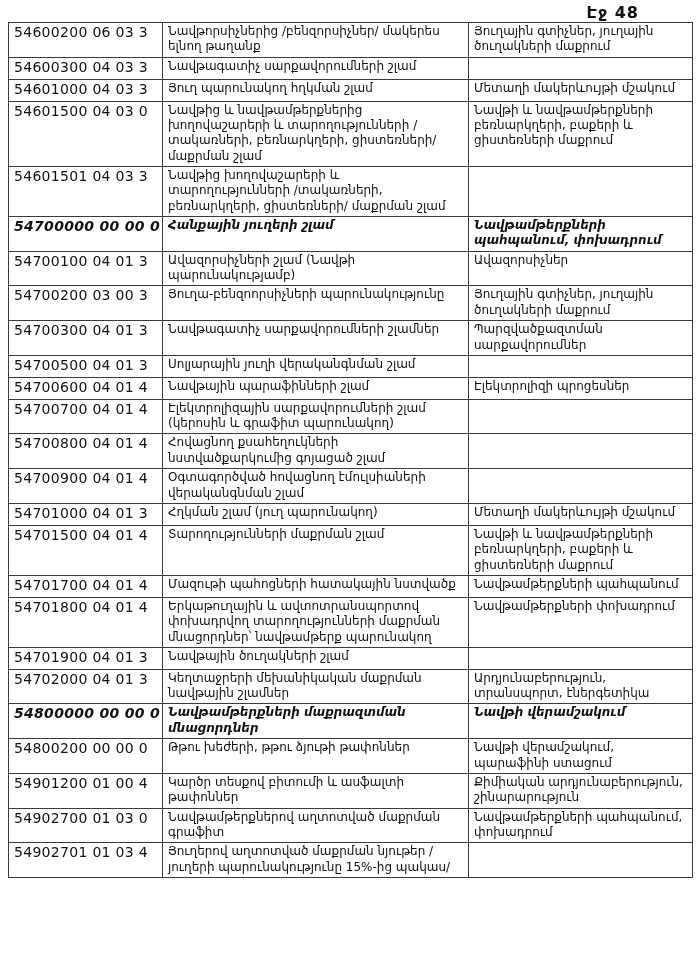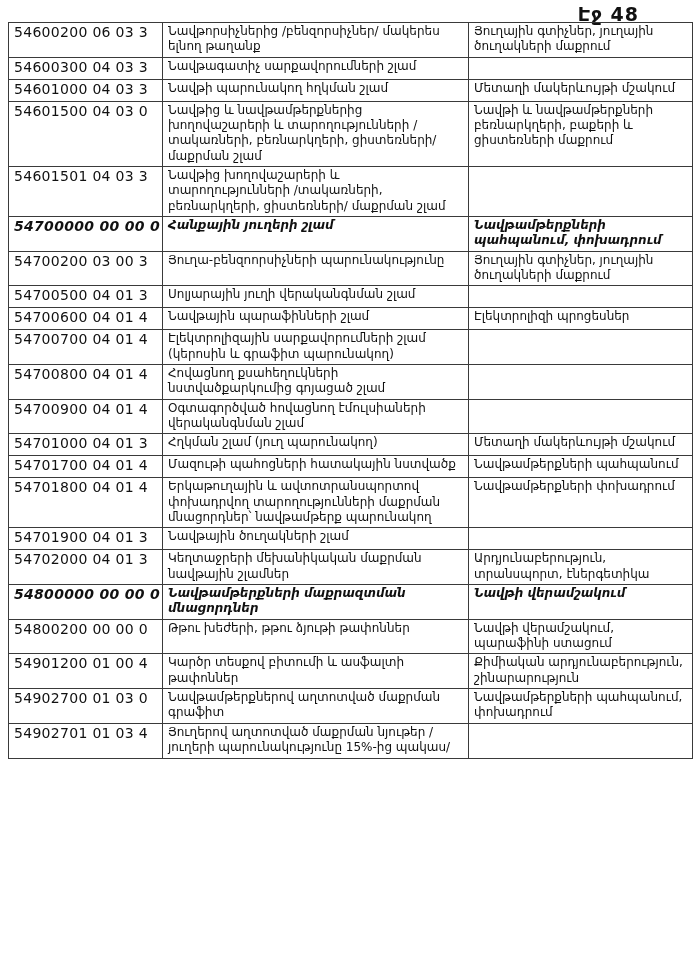--- a/index.html
+++ b/index.html
@@ -13,21 +13,21 @@
     position: relative;
     width: 697px;
     height: 980px;
     background: #ffffff;
     overflow: hidden;
   }
   .page-number {
     position: absolute;
     top: 3px;
     right: 58px;
-    font-size: 19px;
+    font-size: 16px;
     font-weight: bold;
     letter-spacing: 1px;
     color: #111111;
   }
   table.waste-table {
     position: absolute;
     top: 22px;
     left: 8px;
     width: 684px;
     border-collapse: collapse;
@@ -73,44 +73,54 @@
           <td class="col-description">Նավթորսիչներից /բենզորսիչներ/ մակերես ելնող թաղանք</td>
           <td class="col-note">Յուղային գտիչներ, յուղային ծուղակների մաքրում</td>
         </tr>
         <tr>
           <td class="col-code">54600300 04 03 3</td>
           <td class="col-description">Նավթագատիչ սարքավորումների շլամ</td>
           <td class="col-note"></td>
         </tr>
         <tr>
           <td class="col-code">54601000 04 03 3</td>
-          <td class="col-description">Նավթի պարունակող հղկման շլամ</td>
+          <td class="col-description">Յուղ պարունակող հղկման շլամ</td>
           <td class="col-note">Մետաղի մակերևույթի մշակում</td>
         </tr>
         <tr>
           <td class="col-code">54601500 04 03 0</td>
           <td class="col-description">Նավթից և նավթամթերքներից խողովաշարերի և տարողությունների /տակառների, բեռնարկղերի, ցիստեռների/ մաքրման շլամ</td>
           <td class="col-note">Նավթի և նավթամթերքների բեռնարկղերի, բաքերի և ցիստեռների մաքրում</td>
         </tr>
         <tr>
           <td class="col-code">54601501 04 03 3</td>
           <td class="col-description">Նավթից խողովաշարերի և տարողությունների /տակառների, բեռնարկղերի, ցիստեռների/ մաքրման շլամ</td>
           <td class="col-note"></td>
         </tr>
         <tr class="emphasis">
           <td class="col-code">54700000 00 00 0</td>
           <td class="col-description">Հանքային յուղերի շլամ</td>
           <td class="col-note">Նավթամթերքների պահպանում, փոխադրում</td>
         </tr>
         <tr>
+          <td class="col-code">54700100 04 01 3</td>
+          <td class="col-description">Ավազորսիչների շլամ (Նավթի պարունակությամբ)</td>
+          <td class="col-note">Ավազորսիչներ</td>
+        </tr>
+        <tr>
           <td class="col-code">54700200 03 00 3</td>
           <td class="col-description">Յուղա-բենզոորսիչների պարունակությունը</td>
           <td class="col-note">Յուղային գտիչներ, յուղային ծուղակների մաքրում</td>
         </tr>
         <tr>
+          <td class="col-code">54700300 04 01 3</td>
+          <td class="col-description">Նավթագատիչ սարքավորումների շլամներ</td>
+          <td class="col-note">Պարզվածքազտման սարքավորումներ</td>
+        </tr>
+        <tr>
           <td class="col-code">54700500 04 01 3</td>
           <td class="col-description">Սոլյարային յուղի վերականգնման շլամ</td>
           <td class="col-note"></td>
         </tr>
         <tr>
           <td class="col-code">54700600 04 01 4</td>
           <td class="col-description">Նավթային պարաֆինների շլամ</td>
           <td class="col-note">Էլեկտրոլիզի պրոցեսներ</td>
         </tr>
         <tr>
@@ -125,20 +135,25 @@
         </tr>
         <tr>
           <td class="col-code">54700900 04 01 4</td>
           <td class="col-description">Օգտագործված հովացնող էմուլսիաների վերականգնման շլամ</td>
           <td class="col-note"></td>
         </tr>
         <tr>
           <td class="col-code">54701000 04 01 3</td>
           <td class="col-description">Հղկման շլամ (յուղ պարունակող)</td>
           <td class="col-note">Մետաղի մակերևույթի մշակում</td>
+        </tr>
+        <tr>
+          <td class="col-code">54701500 04 01 4</td>
+          <td class="col-description">Տարողությունների մաքրման շլամ</td>
+          <td class="col-note">Նավթի և նավթամթերքների բեռնարկղերի, բաքերի և ցիստեռների մաքրում</td>
         </tr>
         <tr>
           <td class="col-code">54701700 04 01 4</td>
           <td class="col-description">Մազութի պահոցների հատակային նստվածք</td>
           <td class="col-note">Նավթամթերքների պահպանում</td>
         </tr>
         <tr>
           <td class="col-code">54701800 04 01 4</td>
           <td class="col-description">Երկաթուղային և ավտոտրանսպորտով փոխադրվող տարողությունների մաքրման մնացորդներ՝ նավթամթերք պարունակող</td>
           <td class="col-note">Նավթամթերքների փոխադրում</td>

